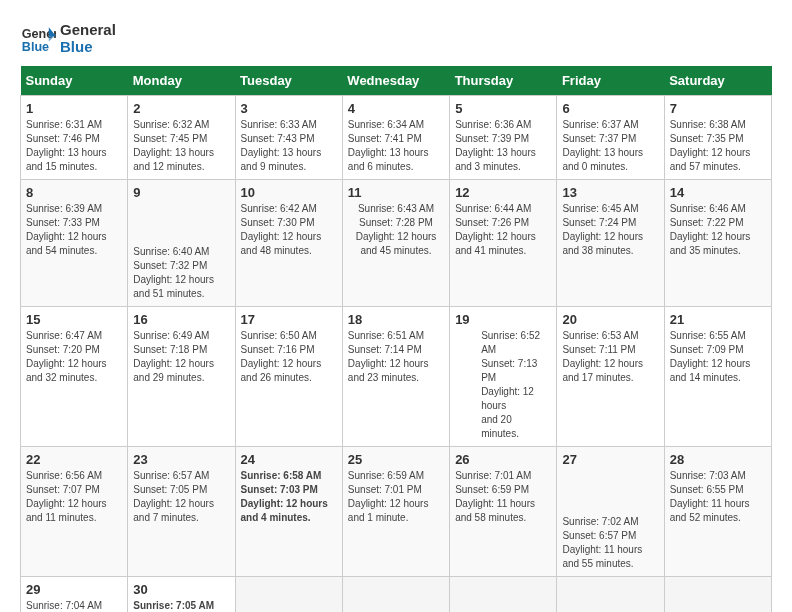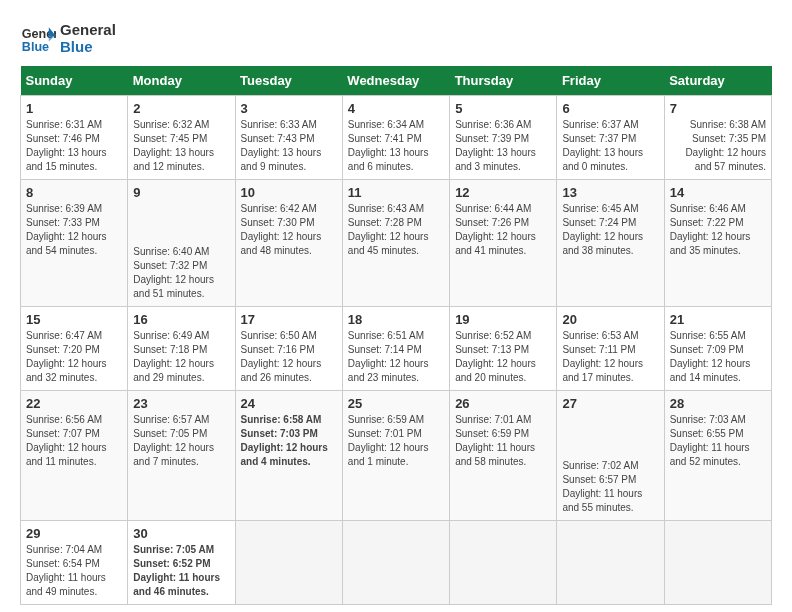--- a/index.html
+++ b/index.html
@@ -150,21 +150,21 @@
         </td>
         <td>
           <span class="day-num">6</span>
           <div class="day-info" style="white-space: pre-line;">Sunrise: 6:37 AM
 Sunset: 7:37 PM
 Daylight: 13 hours
 and 0 minutes.</div>
         </td>
         <td>
           <span class="day-num">7</span>
-          <div class="day-info" style="white-space: pre-line; text-align: right;">Sunrise: 6:38 AM
+          <div class="day-info" style="white-space: pre-line;">Sunrise: 6:38 AM
 Sunset: 7:35 PM
 Daylight: 12 hours
 and 57 minutes.</div>
         </td>
       </tr>
       <tr>
         <td>
           <span class="day-num">8</span>
           <div class="day-info" style="white-space: pre-line;">Sunrise: 6:39 AM
 Sunset: 7:33 PM
@@ -180,21 +180,21 @@
         </td>
         <td>
           <span class="day-num">10</span>
           <div class="day-info" style="white-space: pre-line;">Sunrise: 6:42 AM
 Sunset: 7:30 PM
 Daylight: 12 hours
 and 48 minutes.</div>
         </td>
         <td>
           <span class="day-num">11</span>
-          <div class="day-info" style="white-space: pre-line;">Sunrise: 6:43 AM
+          <div class="day-info" style="white-space: pre-line; text-align: center;">Sunrise: 6:43 AM
 Sunset: 7:28 PM
 Daylight: 12 hours
 and 45 minutes.</div>
         </td>
         <td>
           <span class="day-num">12</span>
           <div class="day-info" style="white-space: pre-line;">Sunrise: 6:44 AM
 Sunset: 7:26 PM
 Daylight: 12 hours
 and 41 minutes.</div>
@@ -238,21 +238,21 @@
         </td>
         <td>
           <span class="day-num">18</span>
           <div class="day-info" style="white-space: pre-line;">Sunrise: 6:51 AM
 Sunset: 7:14 PM
 Daylight: 12 hours
 and 23 minutes.</div>
         </td>
         <td>
           <span class="day-num">19</span>
-          <div class="day-info" style="white-space: pre-line;">Sunrise: 6:52 AM
+          <div class="day-info" style="white-space: pre-line; margin-left: 26px;">Sunrise: 6:52 AM
 Sunset: 7:13 PM
 Daylight: 12 hours
 and 20 minutes.</div>
         </td>
         <td>
           <span class="day-num">20</span>
           <div class="day-info" style="white-space: pre-line;">Sunrise: 6:53 AM
 Sunset: 7:11 PM
 Daylight: 12 hours
 and 17 minutes.</div>

